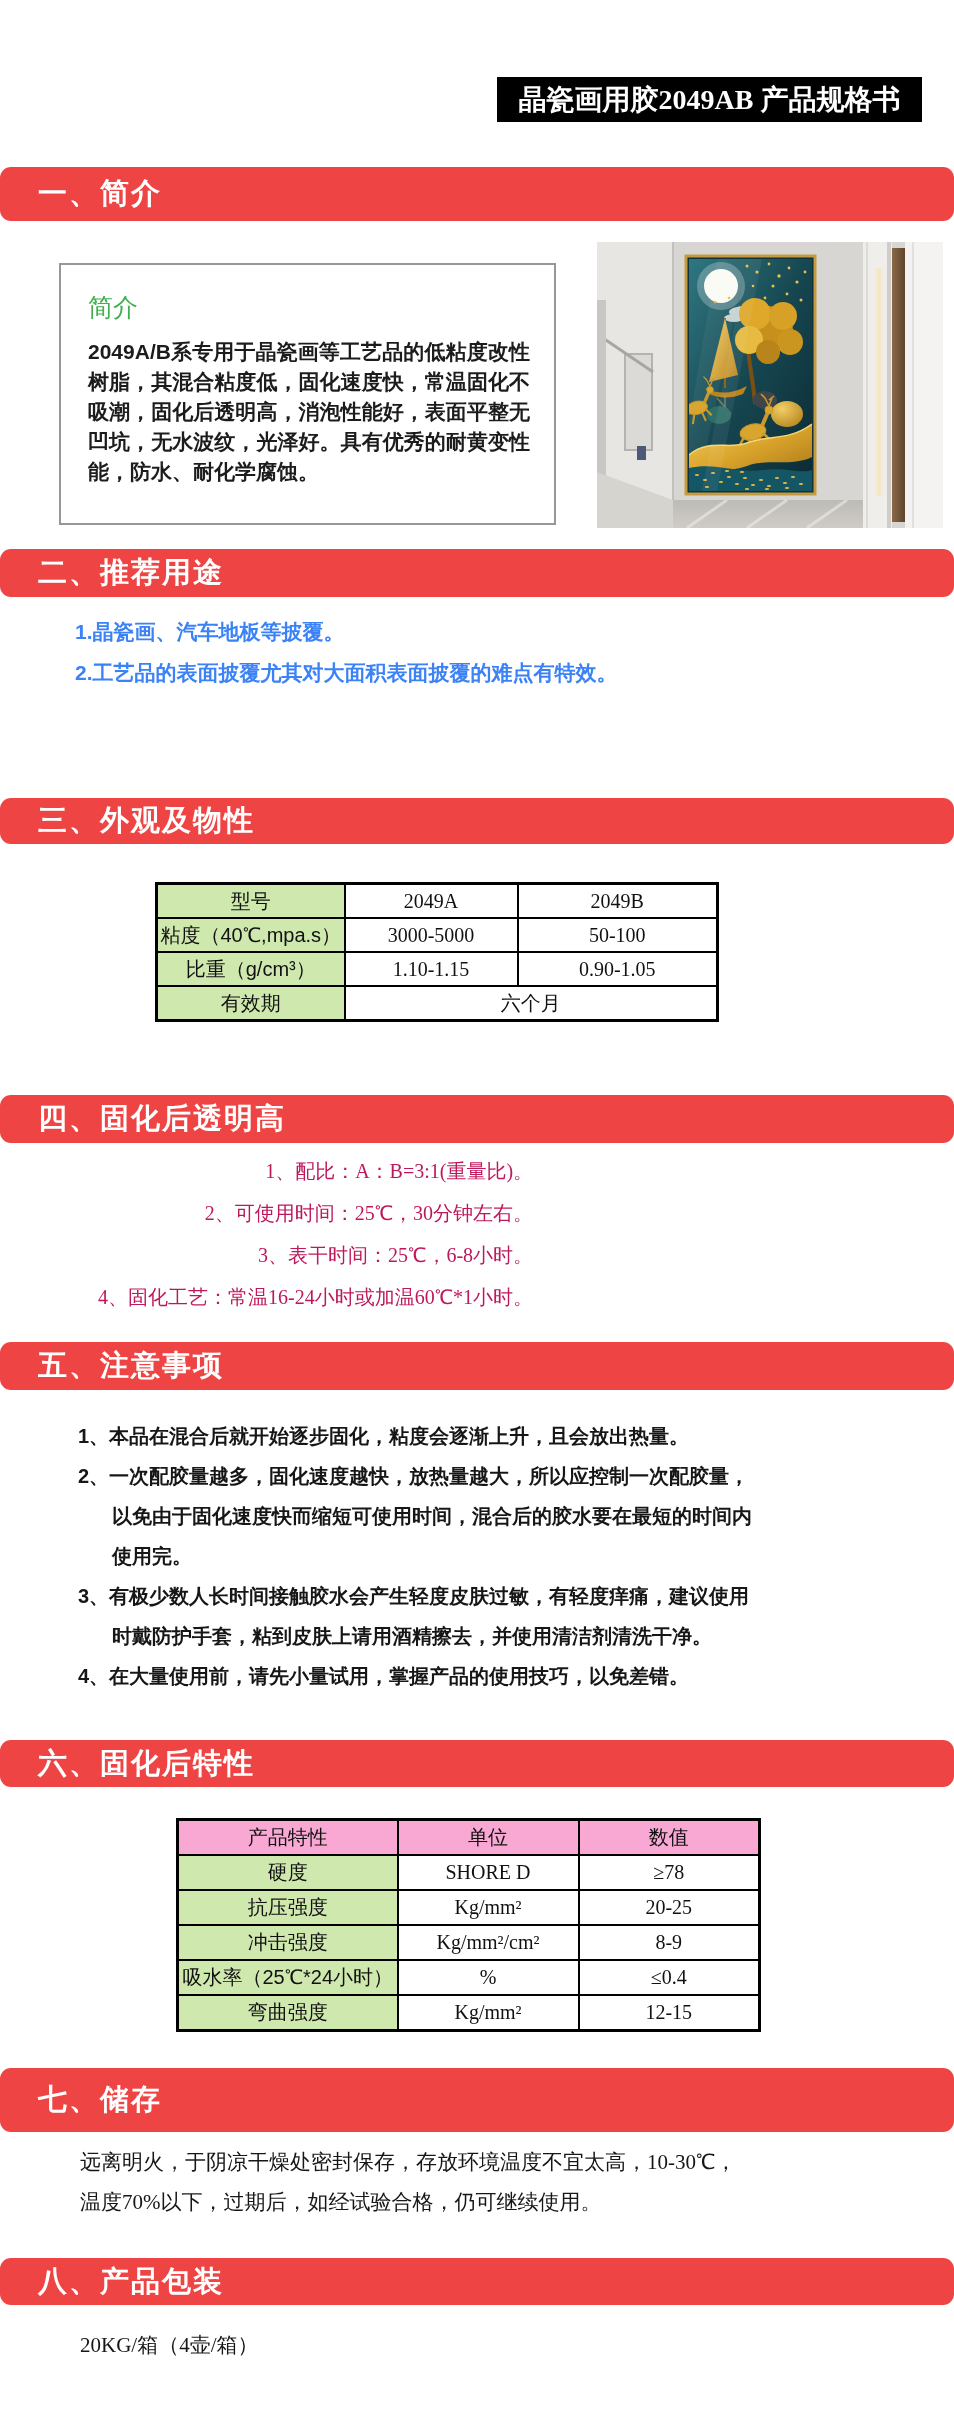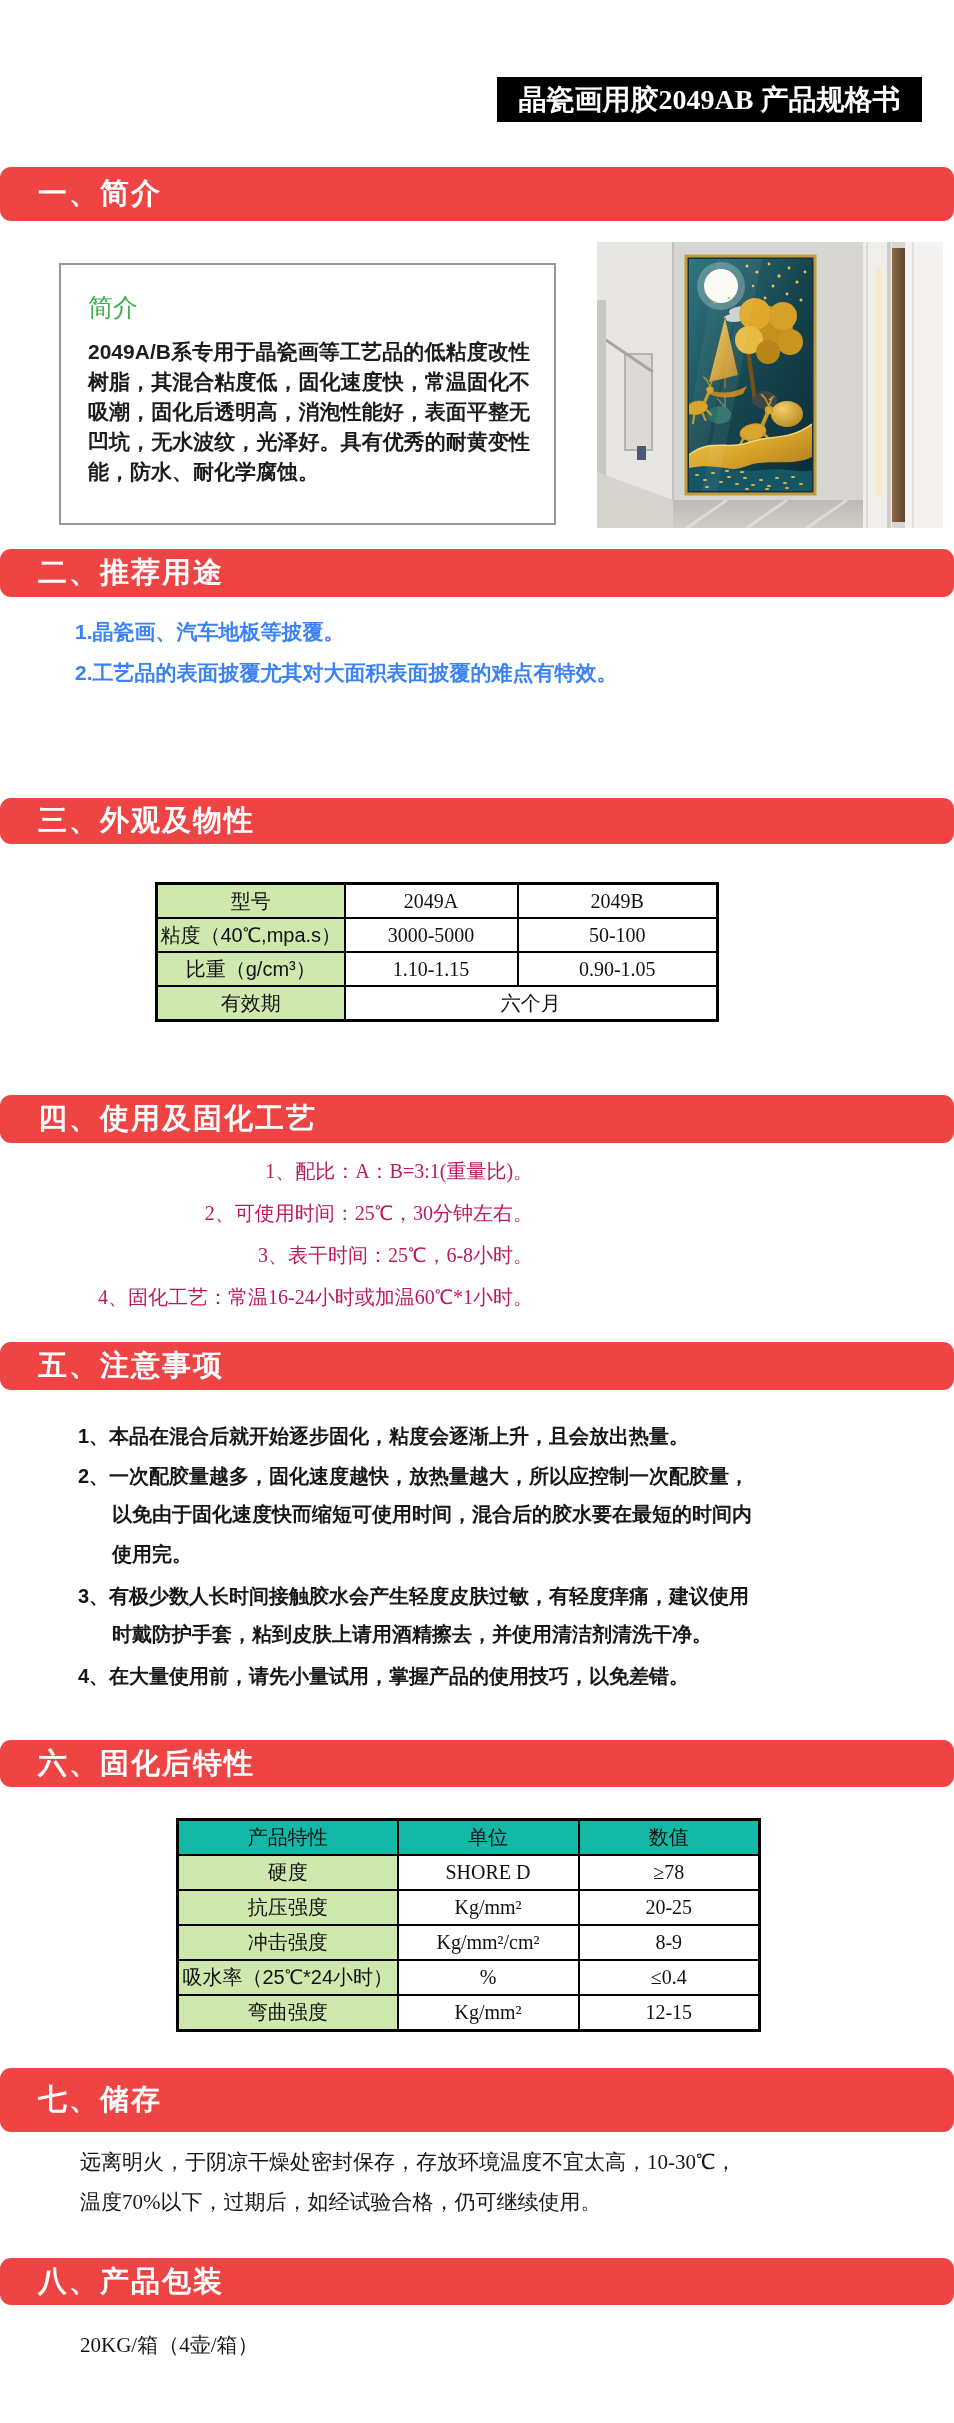--- a/index.html
+++ b/index.html
@@ -38,50 +38,50 @@
   .intro-text{position:absolute;left:27px;right:24px;top:72px;font-size:21px;font-weight:700;
               color:#1c1c1c;line-height:30px;text-align:justify;}
 
   .photo{position:absolute;left:597px;top:242px;width:346px;height:286px;}
 
   
   .uses{position:absolute;left:75px;top:611px;font-size:21px;font-weight:700;line-height:41px;color:#3b82f6;}
   .usage{position:absolute;left:98px;top:1150px;font-size:20px;line-height:42px;color:#be185d;
          font-family:"Liberation Serif", serif;text-align:right;}
   .notes{position:absolute;left:78px;top:1416px;font-size:20px;font-weight:700;line-height:40px;color:#161616;}
-  .notes .ind{padding-left:34px;font-family:Liberation Mono, monospace;}
+  .notes .ind{padding-left:34px;}
   .storage{position:absolute;left:80px;top:2142px;font-size:21px;line-height:40px;color:#161616;
            font-family:"Liberation Serif", serif;}
   .packaging{position:absolute;left:80px;top:2331px;font-size:21px;color:#161616;
              font-family:"Liberation Serif", serif;}
 
   
   table{border-collapse:collapse;table-layout:fixed;border-radius:6px;}
   .t1{position:absolute;left:155px;top:882px;width:561px;border:3px solid #000;}
   .t2{position:absolute;left:176px;top:1818px;width:582px;border:3px solid #000;}
   td,th{border:2px solid #000;text-align:center;vertical-align:middle;padding:0 2px;
         overflow:hidden;white-space:nowrap;}
   .t1 td{height:32px;}
   .t2 td,.t2 th{height:33px;}
   .lbl{background:#cfe8ad;font-size:20px;font-weight:400;}
   .val{font-family:"Liberation Serif", serif;font-size:20px;}
-  .t2 th{background:#14b8a6;font-size:20px;font-weight:400;}
+  .t2 th{background:#f9a8d4;font-size:20px;font-weight:400;}
 </style>
 </head>
 <body>
 
 <div class="page">
 
 
   <div class="title-bar">晶瓷画用胶2049AB 产品规格书</div>
 
   <div class="bar bar1">一、简介</div>
   <div class="bar bar2">二、推荐用途</div>
   <div class="bar bar3">三、外观及物性</div>
-  <div class="bar bar4">四、使用及固化工艺</div>
+  <div class="bar bar4">四、固化后透明高</div>
   <div class="bar bar5">五、注意事项</div>
   <div class="bar bar6">六、固化后特性</div>
   <div class="bar bar7">七、储存</div>
   <div class="bar bar8">八、产品包装</div>
 
   <div class="intro-box">
     <div class="intro-label">简介</div>
     <div class="intro-text">2049A/B系专用于晶瓷画等工艺品的低粘度改性树脂，其混合粘度低，固化速度快，常温固化不吸潮，固化后透明高，消泡性能好，表面平整无凹坑，无水波纹，光泽好。具有优秀的耐黄变性能，防水、耐化学腐蚀。</div>
   </div>
 

